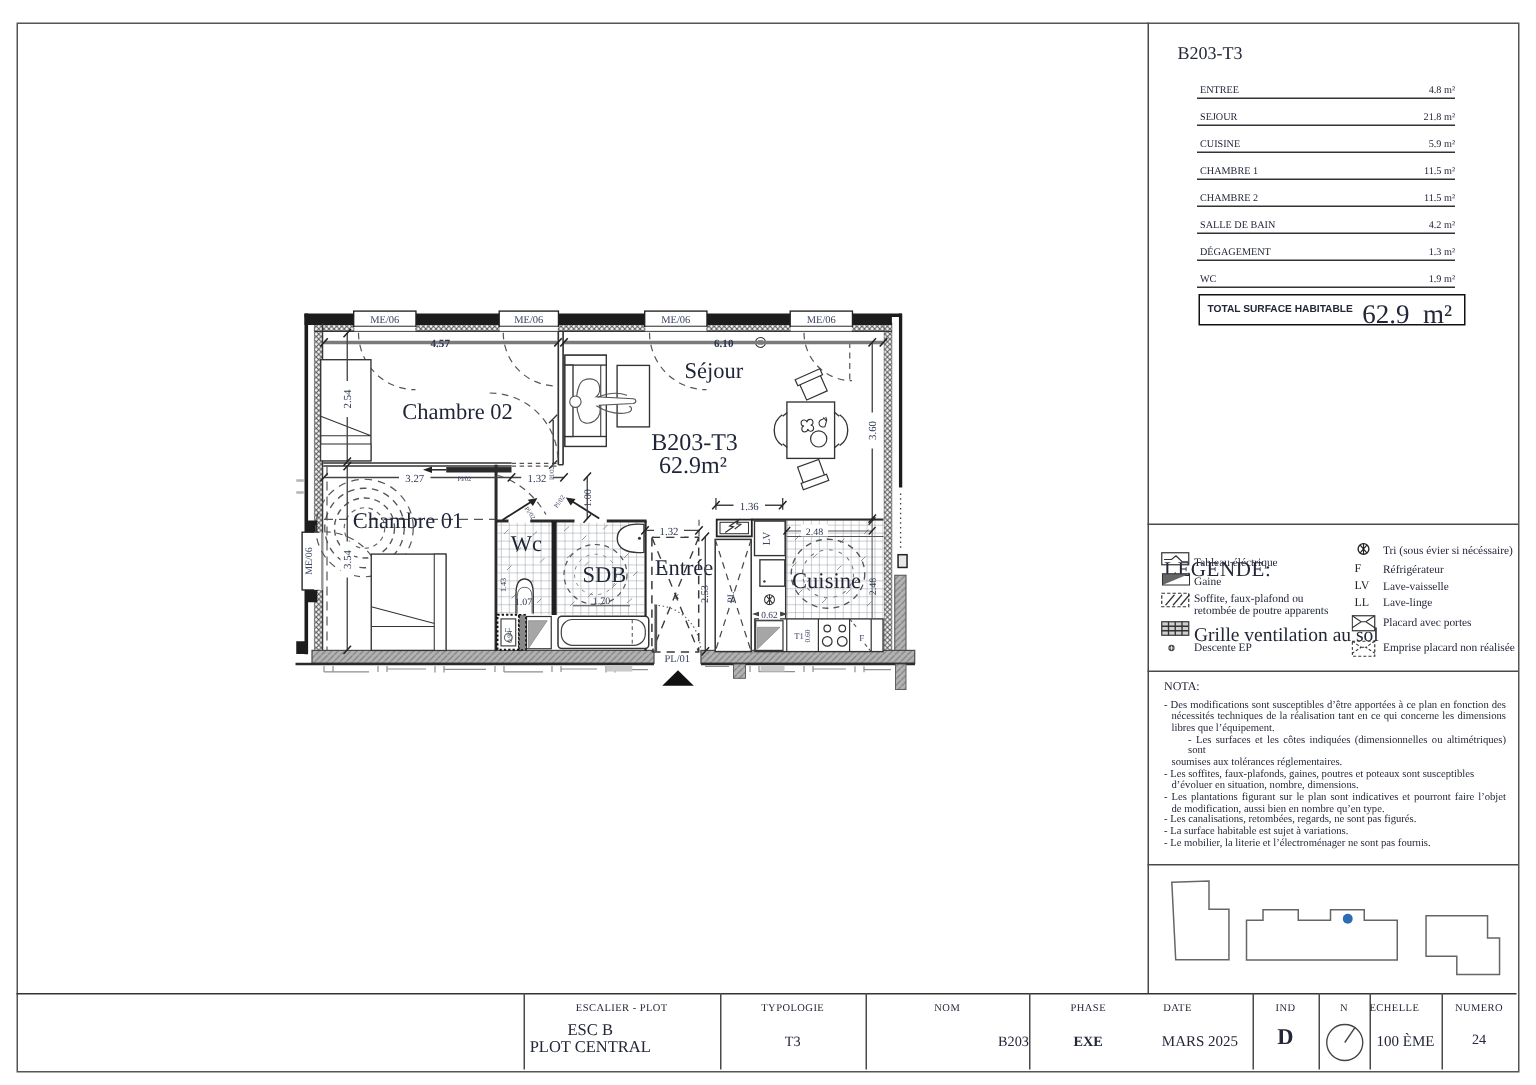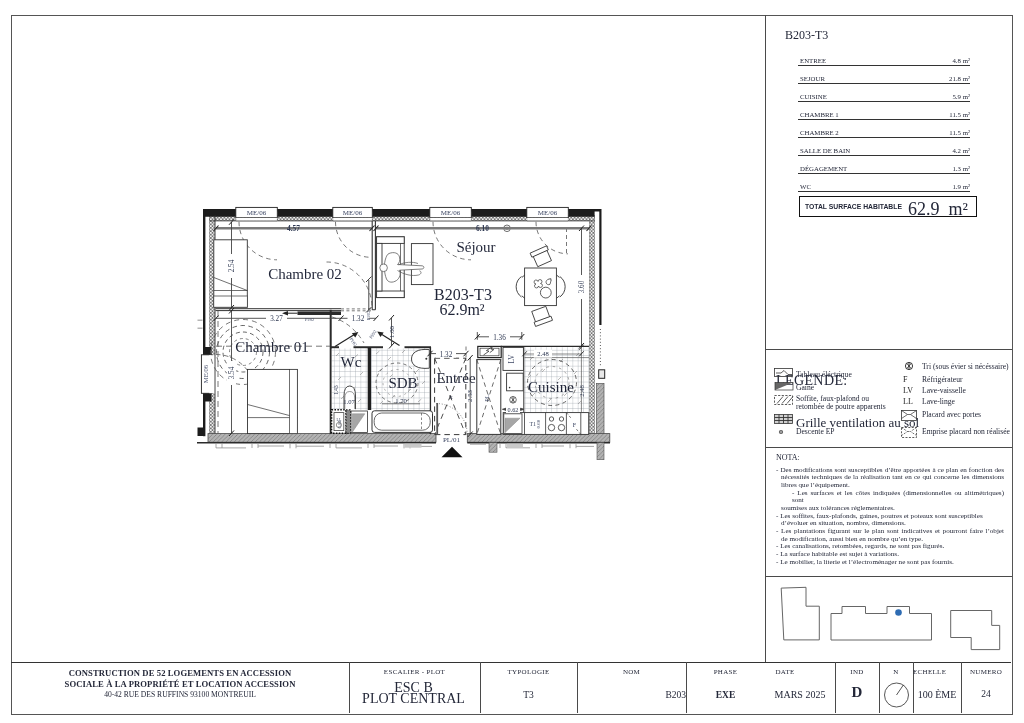--- a/index.html
+++ b/index.html
@@ -560,28 +560,23 @@
 
 <div class="abs ln" style="left:349px;top:662px;width:1px;height:51px;"></div>
 <div class="abs ln" style="left:480px;top:662px;width:1px;height:51px;"></div>
 <div class="abs ln" style="left:577px;top:662px;width:1px;height:51px;"></div>
 <div class="abs ln" style="left:686px;top:662px;width:1px;height:51px;"></div>
 <div class="abs ln" style="left:835px;top:662px;width:1px;height:51px;"></div>
 <div class="abs ln" style="left:879px;top:662px;width:1px;height:51px;"></div>
 <div class="abs ln" style="left:913px;top:662px;width:1px;height:51px;"></div>
 <div class="abs ln" style="left:961px;top:662px;width:1px;height:51px;"></div>
 
-<div class="abs" style="left:11px;top:668px;width:338px;text-align:center;">
-  <div style="font-weight:bold;font-size:8.6px;letter-spacing:0.1px;">CONSTRUCTION DE 52 LOGEMENTS EN ACCESSION</div>
-  <div style="font-weight:bold;font-size:8.6px;letter-spacing:0.1px;margin-top:1px;">SOCIALE À LA PROPRIÉTÉ ET LOCATION ACCESSION</div>
-  <div style="font-size:7.6px;margin-top:1px;">40-42 RUE DES RUFFINS 93100 MONTREUIL</div>
-</div>
 
 <div class="abs hdr" style="left:349px;top:668px;width:131px;text-align:center;">ESCALIER - PLOT</div>
-<div class="abs" style="left:348px;top:682px;width:131px;text-align:center;font-size:14px;line-height:11px;">ESC B<br>PLOT CENTRAL</div>
+<div class="abs" style="left:328px;top:682px;width:131px;text-align:center;font-size:11px;line-height:11px;">ESC B<br>PLOT CENTRAL</div>
 
 <div class="abs hdr" style="left:480px;top:668px;width:97px;text-align:center;">TYPOLOGIE</div>
 <div class="abs" style="left:480px;top:690px;width:97px;text-align:center;font-size:9.5px;">T3</div>
 
 <div class="abs hdr" style="left:577px;top:668px;width:109px;text-align:center;">NOM</div>
 <div class="abs" style="left:577px;top:690px;width:109px;text-align:right;font-size:9.5px;">B203</div>
 
 <div class="abs hdr" style="left:686px;top:668px;width:79px;text-align:center;">PHASE</div>
 <div class="abs" style="left:686px;top:690px;width:79px;text-align:center;font-size:9.5px;font-weight:bold;">EXE</div>
 

